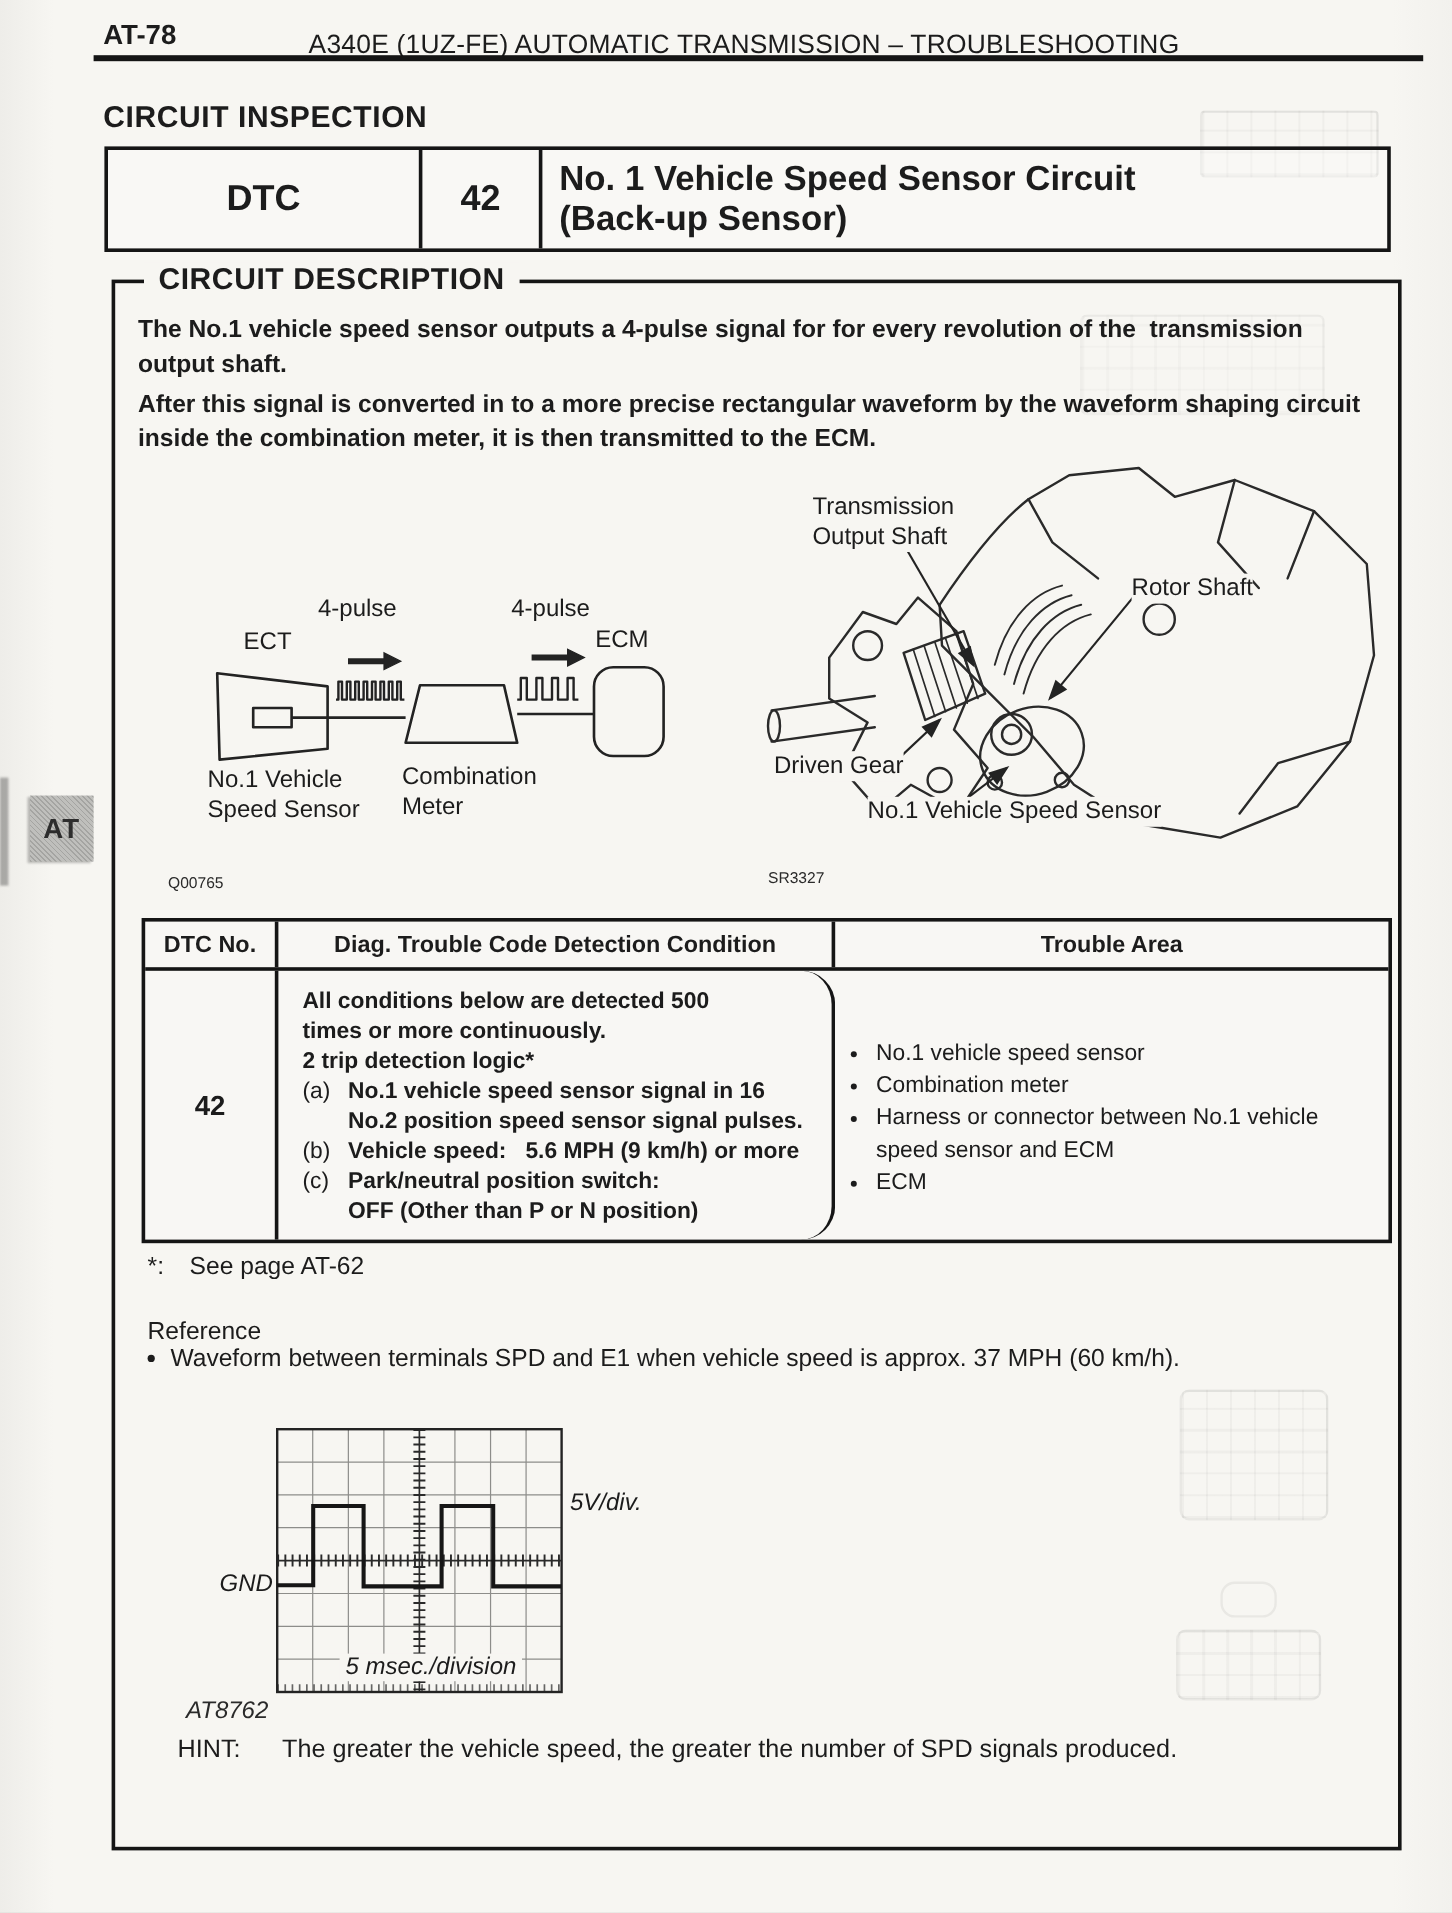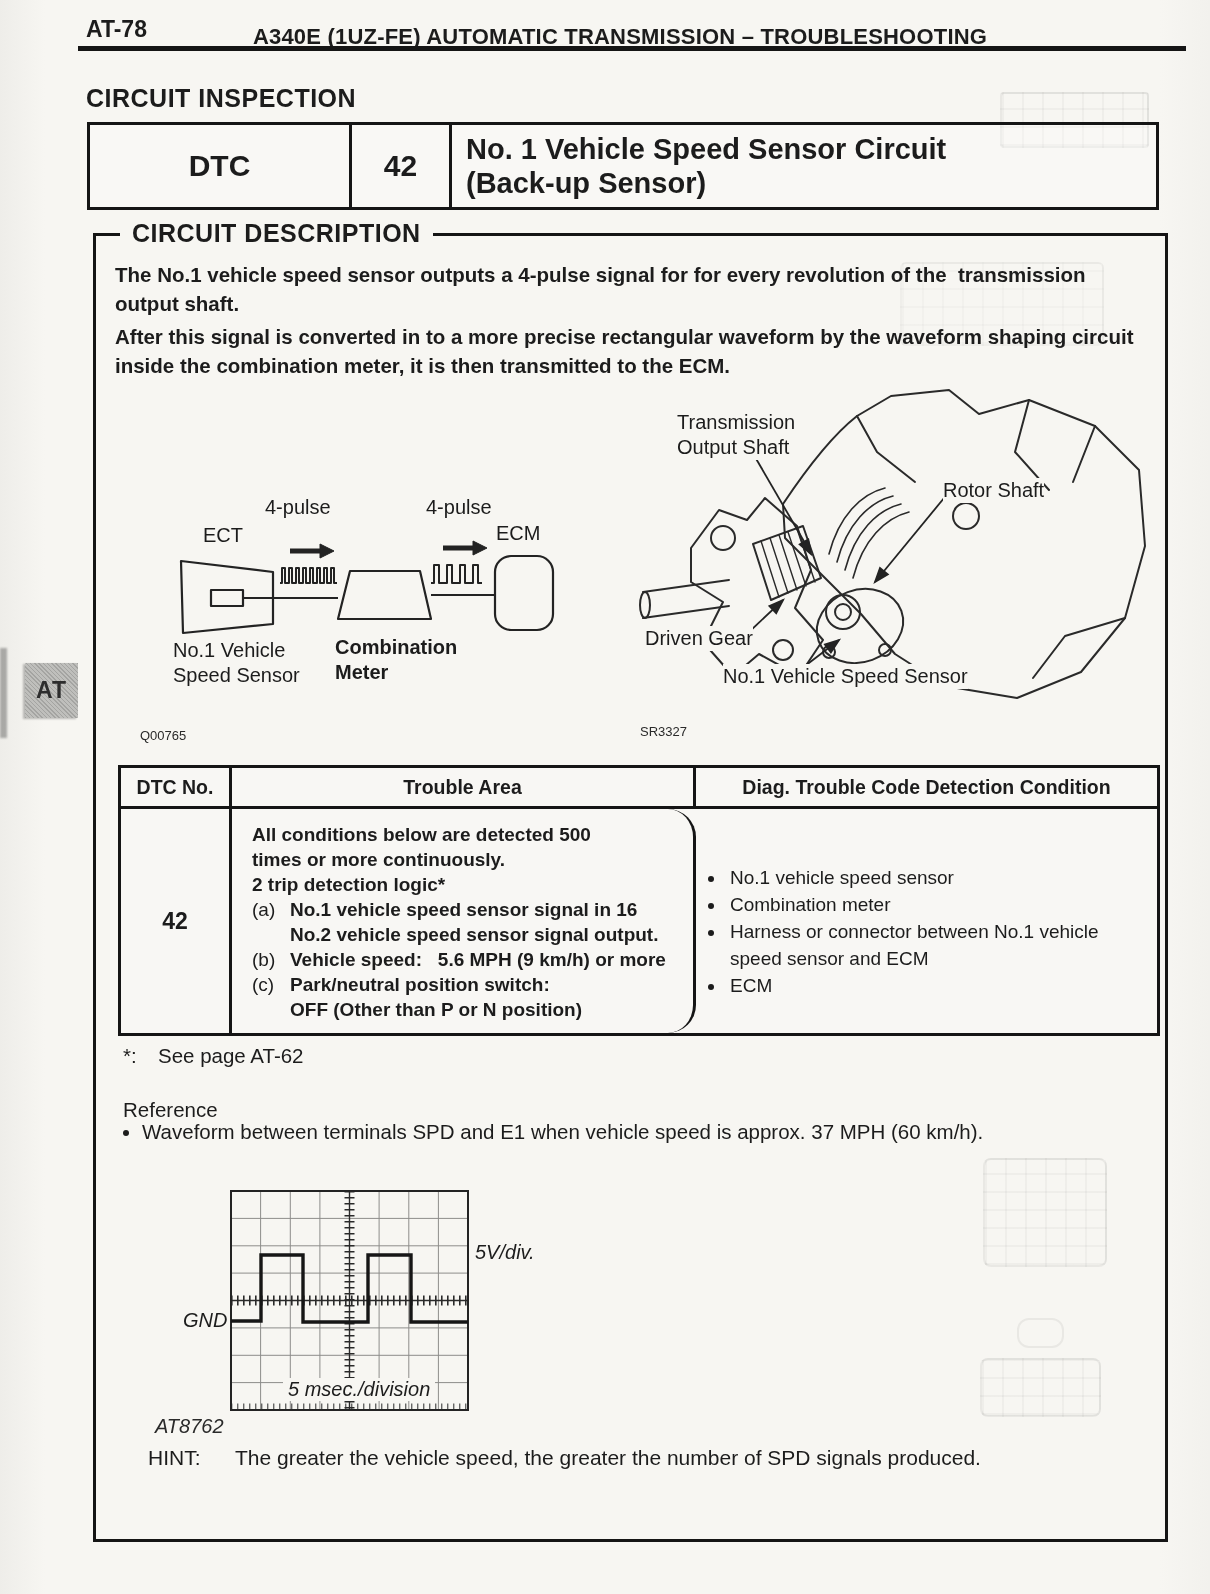--- a/index.html
+++ b/index.html
@@ -6,21 +6,21 @@
   .page{
     position:relative;width:1210px;height:1594px;margin:0 auto;
     background:linear-gradient(90deg,#eeede9 0px,#f7f6f2 45px,#f7f6f2 1160px,#f2f1ed 1210px);
     font-family:"Liberation Sans",sans-serif;color:#1c1c1c;overflow:hidden;
   }
   .abs{position:absolute;}
   .pre{white-space:pre-line;}
   .prew{white-space:pre-wrap;font-weight:bold;}
 
   .page-number{left:86px;top:16px;font-size:23px;font-weight:bold;}
-  .header-title{left:120px;top:24px;width:1000px;text-align:center;font-size:22px;font-weight:bold;letter-spacing:.2px;}
+  .header-title{left:120px;top:24px;width:1000px;text-align:center;font-size:22px;font-weight:normal;letter-spacing:.2px;}
   .header-rule{left:78px;top:46px;width:1108px;height:5px;background:#151515;}
   .section-heading{left:86px;top:84px;font-size:25px;font-weight:bold;letter-spacing:.5px;}
 
   .dtc-banner{left:87px;top:122px;width:1066px;height:82px;border:3px solid #151515;display:flex;background:rgba(255,255,255,.25);}
   .dtc-banner .c1{flex:0 0 259px;border-right:3px solid #151515;display:flex;align-items:center;justify-content:center;font-size:30px;font-weight:bold;}
   .dtc-banner .c2{flex:0 0 97px;border-right:3px solid #151515;display:flex;align-items:center;justify-content:center;font-size:30px;font-weight:bold;}
   .dtc-banner .c3{flex:1;display:flex;flex-direction:column;justify-content:center;padding-left:14px;font-size:29px;font-weight:bold;line-height:1.18;}
 
   .desc-box{left:93px;top:233px;width:1069px;height:1303px;border:3px solid #151515;}
   .desc-legend{position:absolute;top:-17px;left:24px;background:#f7f6f2;padding:0 12px;font-size:25px;font-weight:bold;letter-spacing:.5px;}
@@ -131,21 +131,21 @@
           <line x1="345" y1="65" x2="375" y2="65"></line>
           <polygon points="375,58 389,65 375,72" stroke-width="1"></polygon>
         </g>
       </svg>
       <div class="lbl" style="left:105px;top:40px;">ECT</div>
       <div class="lbl" style="left:167px;top:12px;">4-pulse</div>
       <div class="lbl" style="left:328px;top:12px;">4-pulse</div>
       <div class="lbl" style="left:398px;top:38px;">ECM</div>
       <div class="lbl pre" style="left:75px;top:155px;">No.1 Vehicle
 Speed Sensor</div>
-      <div class="lbl pre" style="left:237px;top:152px;font-weight:bold;">Combination
+      <div class="lbl pre" style="left:237px;top:152px;">Combination
 Meter</div>
     </div>
 
     <div class="abs trans">
       <svg width="525" height="325" viewBox="0 0 525 325">
         <g fill="none" stroke="#2a2a2a" stroke-width="2" stroke-linejoin="round" stroke-linecap="round">
           <path d="M150,118 C170,88 196,52 224,30 L258,10 L316,4 L346,28 L396,14 L462,40 L506,84 L512,160 L492,232 L448,286 L384,312 L312,300 L262,268 L228,228 L186,186 L152,152 Z"></path>
           <path d="M224,30 L244,66 L282,96"></path>
           <path d="M396,14 L382,66 L416,104"></path>
           <path d="M462,40 L440,96"></path>
@@ -183,36 +183,36 @@
       <div class="lbl" style="left:12px;top:240px;background:#f7f6f2;">Driven Gear</div>
       <div class="lbl" style="left:90px;top:278px;background:#f7f6f2;">No.1 Vehicle Speed Sensor</div>
     </div>
 
     <div class="abs figure-code" style="left:44px;top:492px;">Q00765</div>
     <div class="abs figure-code" style="left:544px;top:488px;">SR3327</div>
 
     <div class="abs dtc-table">
       <div class="thead">
         <div>DTC No.</div>
+        <div>Diag. Trouble Code Detection Condition</div>
         <div>Trouble Area</div>
-        <div>Diag. Trouble Code Detection Condition</div>
       </div>
       <div class="tbody">
         <div class="cell-dtcno">42</div>
         <div class="cell-cond">
           <div class="cond-row prew">All conditions below are detected 500</div>
           <div class="cond-row prew">times or more continuously.</div>
           <div class="cond-row prew">2 trip detection logic*</div>
           <div class="cond-row">
               <span class="cl">(a)</span>
               <span class="ct prew">No.1 vehicle speed sensor signal in 16</span>
             </div>
           <div class="cond-row">
               <span class="cl"></span>
-              <span class="ct prew">No.2 vehicle speed sensor signal output.</span>
+              <span class="ct prew">No.2 position speed sensor signal pulses.</span>
             </div>
           <div class="cond-row">
               <span class="cl">(b)</span>
               <span class="ct prew">Vehicle speed:   5.6 MPH (9 km/h) or more</span>
             </div>
           <div class="cond-row">
               <span class="cl">(c)</span>
               <span class="ct prew">Park/neutral position switch:</span>
             </div>
           <div class="cond-row">

